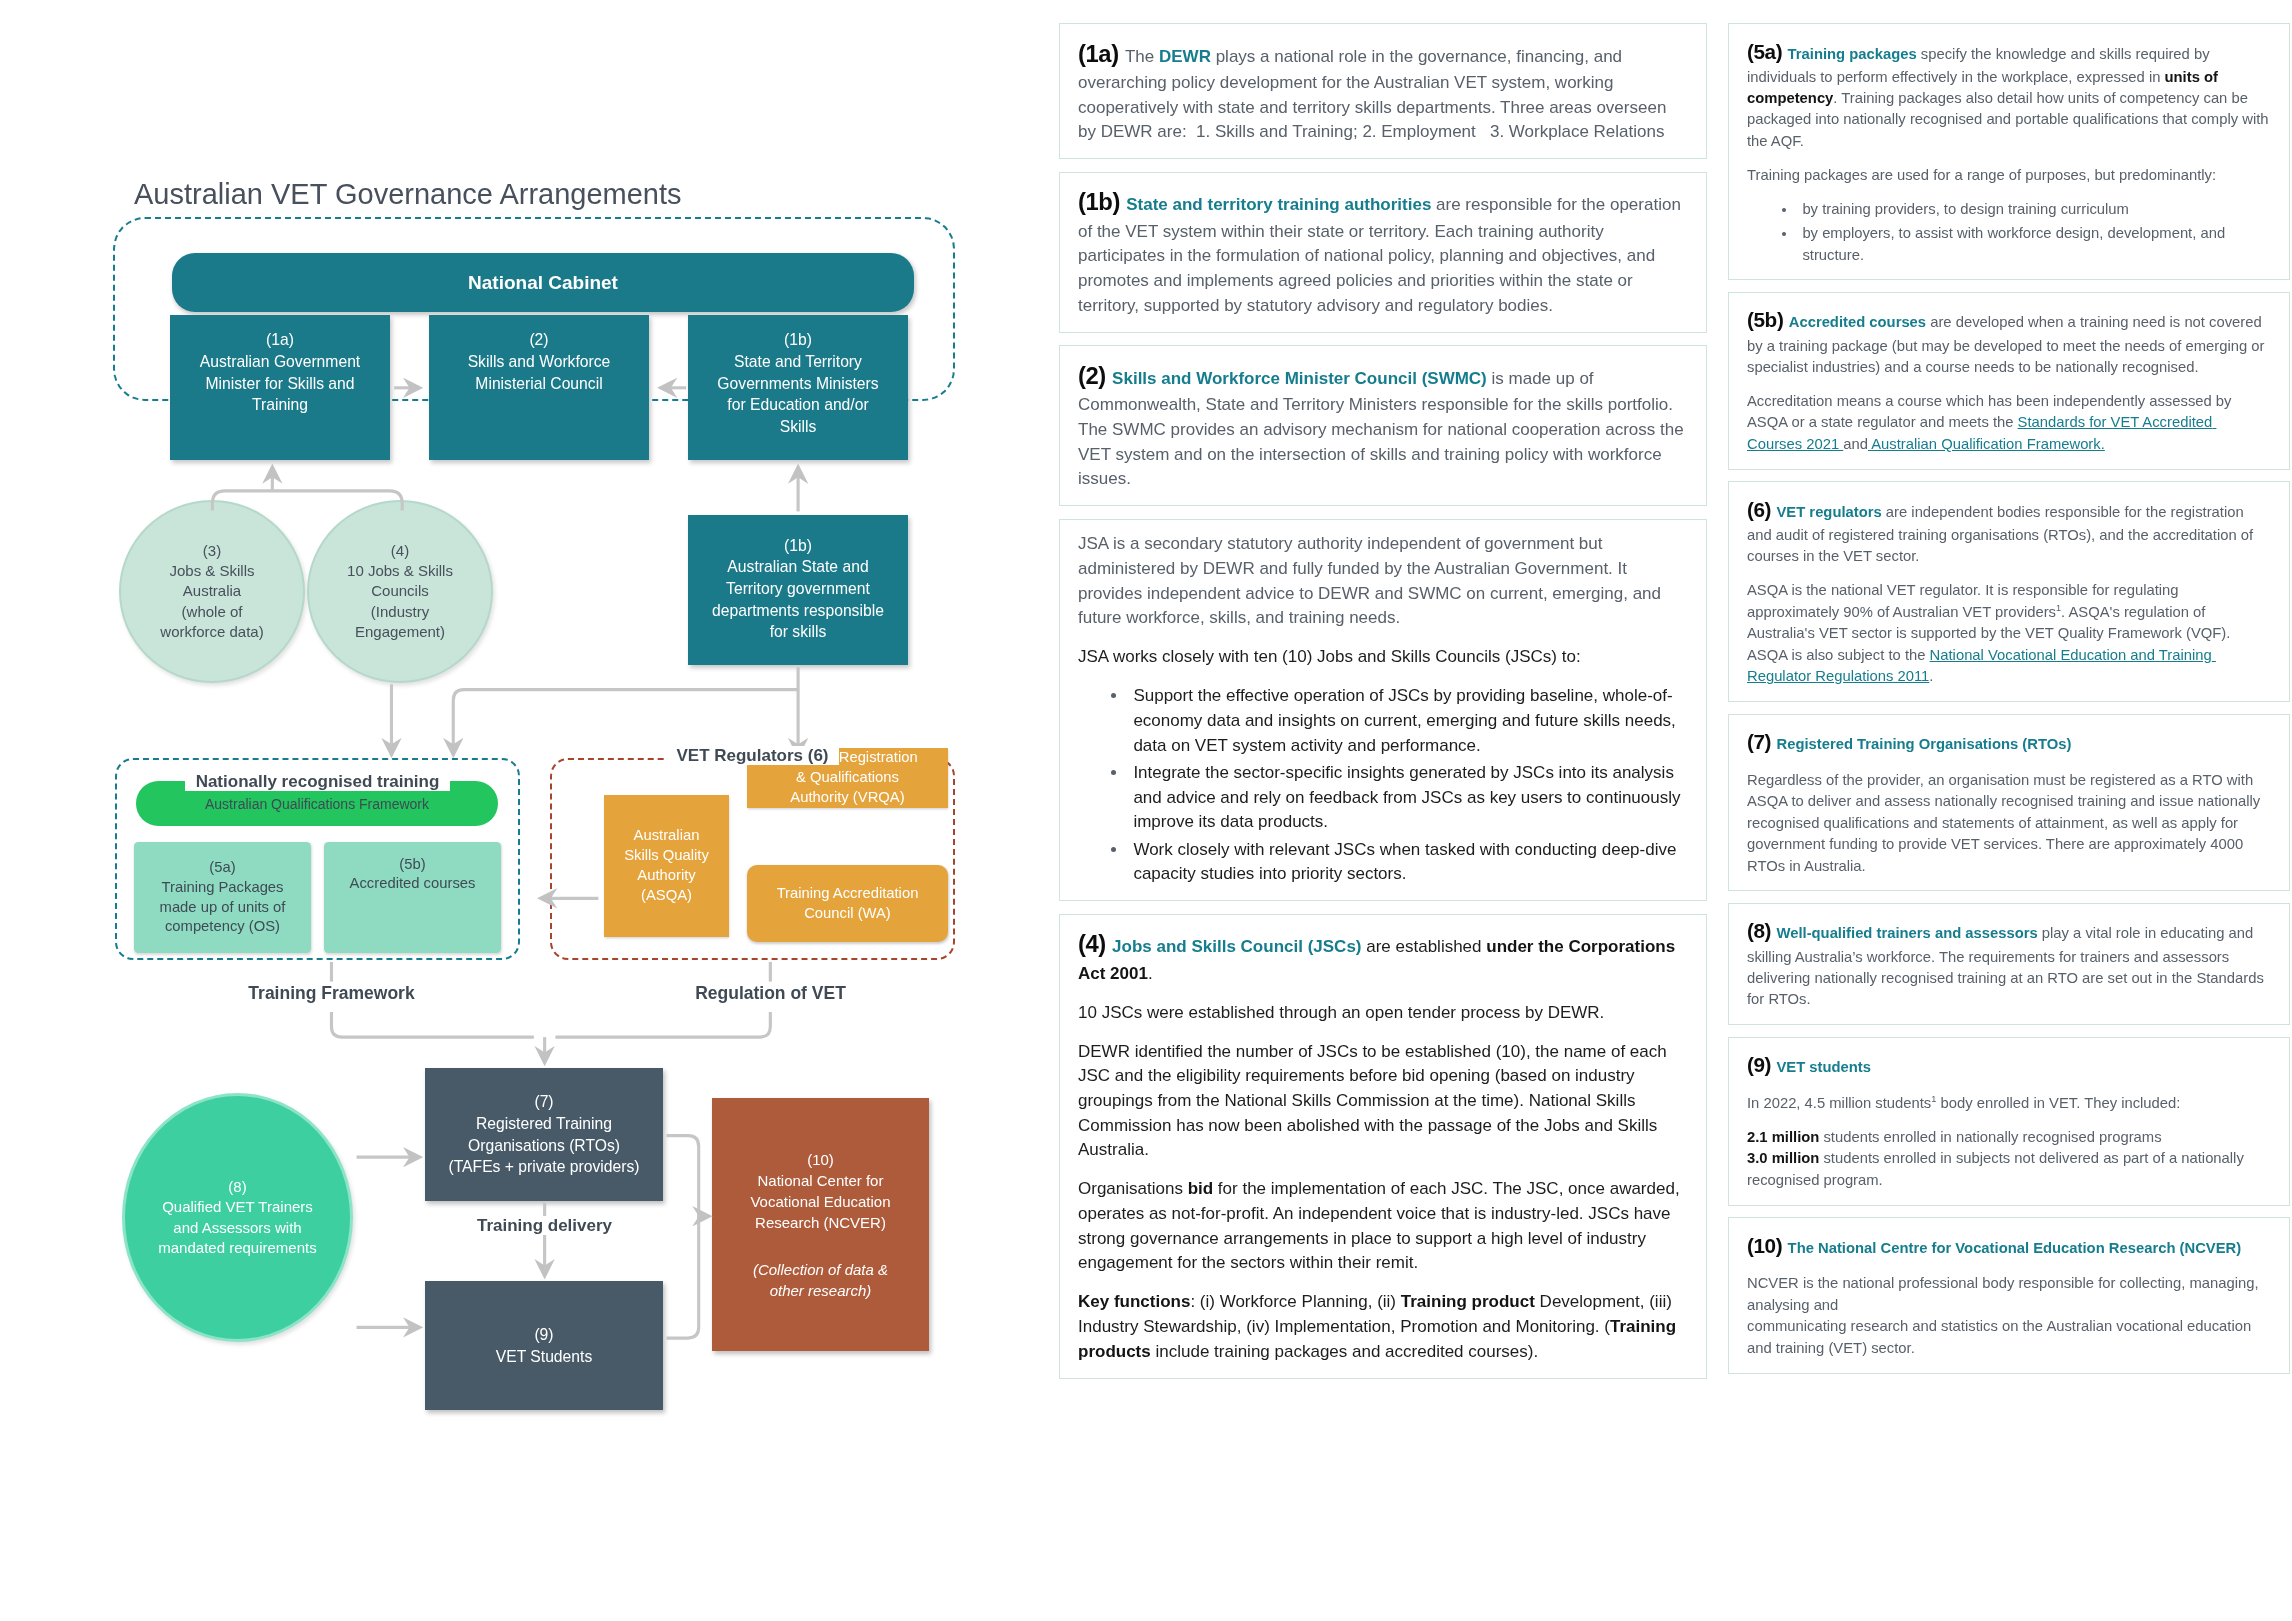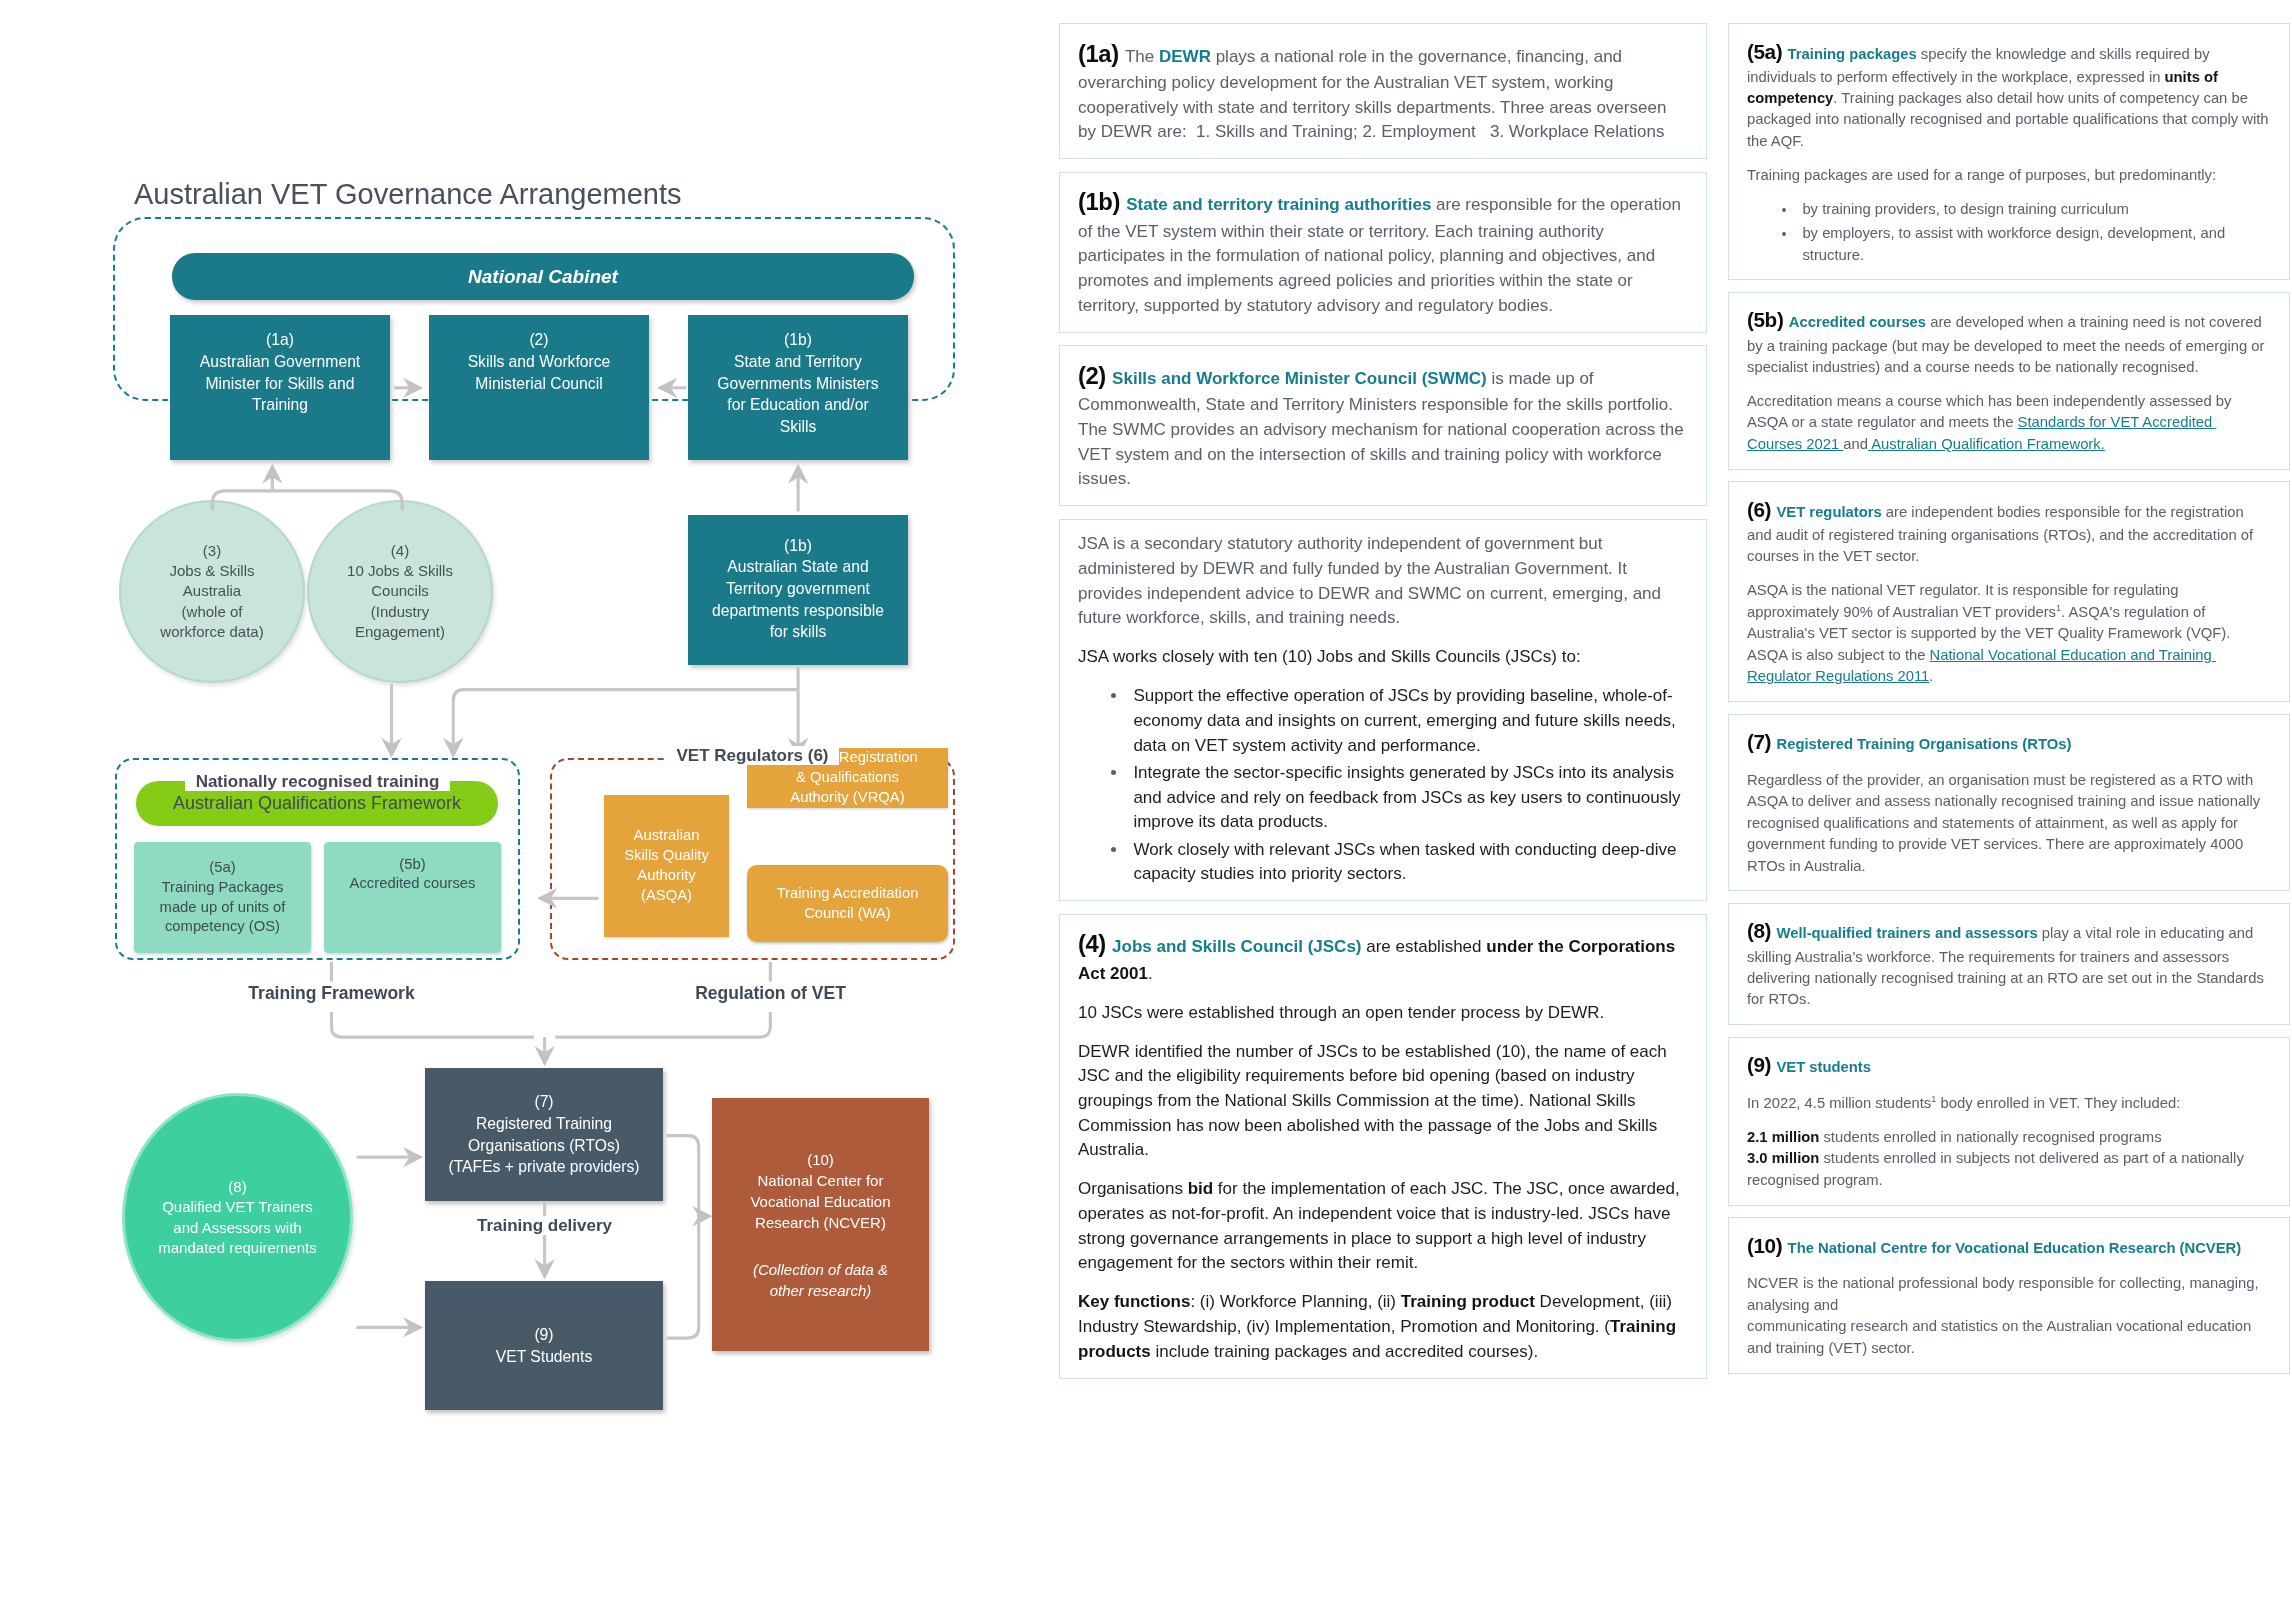--- a/index.html
+++ b/index.html
@@ -13,21 +13,21 @@
            box-shadow:1.8px 2.7px 4.5px rgba(0,0,0,0.22);z-index:2;}
   .pill{background:#1b7a89;color:#fff;font-weight:700;font-size:19px;border-radius:23px;
         display:flex;align-items:center;justify-content:center;
         box-shadow:1.8px 2.7px 4.5px rgba(0,0,0,0.22);z-index:2;}
   .ellipse{border-radius:50%;background:#c9e4d8;border:2.7px solid #b4d8ca;color:#47505c;
            font-size:15px;line-height:1.35;display:flex;align-items:center;justify-content:center;
            z-index:2;box-shadow:1.8px 2.7px 4.5px rgba(0,0,0,0.12);}
   .mint{background:#8edbc2;color:#3f4a55;font-size:14.8px;line-height:1.35;border-radius:4.5px;
         display:flex;align-items:center;justify-content:center;z-index:2;
         box-shadow:0.9px 1.8px 2.7px rgba(0,0,0,0.15);}
-  .mintpill{background:#84cc16;color:#3f4a55;font-size:18px;border-radius:22.4px;
+  .mintpill{background:#22c55e;color:#3f4a55;font-size:14px;border-radius:22.4px;
         display:flex;align-items:center;justify-content:center;z-index:2;}
   .orange{background:#e5a33b;color:#fff;font-size:14.8px;line-height:1.35;
         display:flex;align-items:center;justify-content:center;z-index:2;
         box-shadow:0.9px 1.8px 2.7px rgba(0,0,0,0.2);}
   .slate{background:#485a68;color:#fff;font-size:15.7px;line-height:1.4;
         display:flex;align-items:center;justify-content:center;z-index:2;
         box-shadow:1.8px 2.7px 4.5px rgba(0,0,0,0.25);}
   .rust{background:#ae5b3b;color:#fff;font-size:15px;line-height:1.4;
         display:flex;flex-direction:column;align-items:center;justify-content:center;z-index:2;
         box-shadow:1.8px 2.7px 4.5px rgba(0,0,0,0.25);}
@@ -62,21 +62,21 @@
 </style>
 </head>
 <body>
 
 <div id="page">
 
   <div class="abs dashteal" style="left:113px;top:217px;width:842px;height:184px;border-radius:32px;"></div>
 
   <div id="title" class="abs" style="left:134px;top:177px;width:806px;">Australian VET Governance Arrangements</div>
 
-  <div class="abs pill" style="left:172px;top:253px;width:742px;height:47px;font-style:italic;">National Cabinet</div>
+  <div class="abs pill" style="left:172px;top:253px;width:742px;height:59px;">National Cabinet</div>
 
   <div class="abs tealbox node" style="left:170px;top:315px;width:220px;height:145px;">(1a)
 Australian Government
 Minister for Skills and
 Training</div>
   <div class="abs tealbox node" style="left:429px;top:315px;width:220px;height:145px;">(2)
 Skills and Workforce
 Ministerial Council</div>
   <div class="abs tealbox node" style="left:688px;top:315px;width:220px;height:145px;">(1b)
 State and Territory

